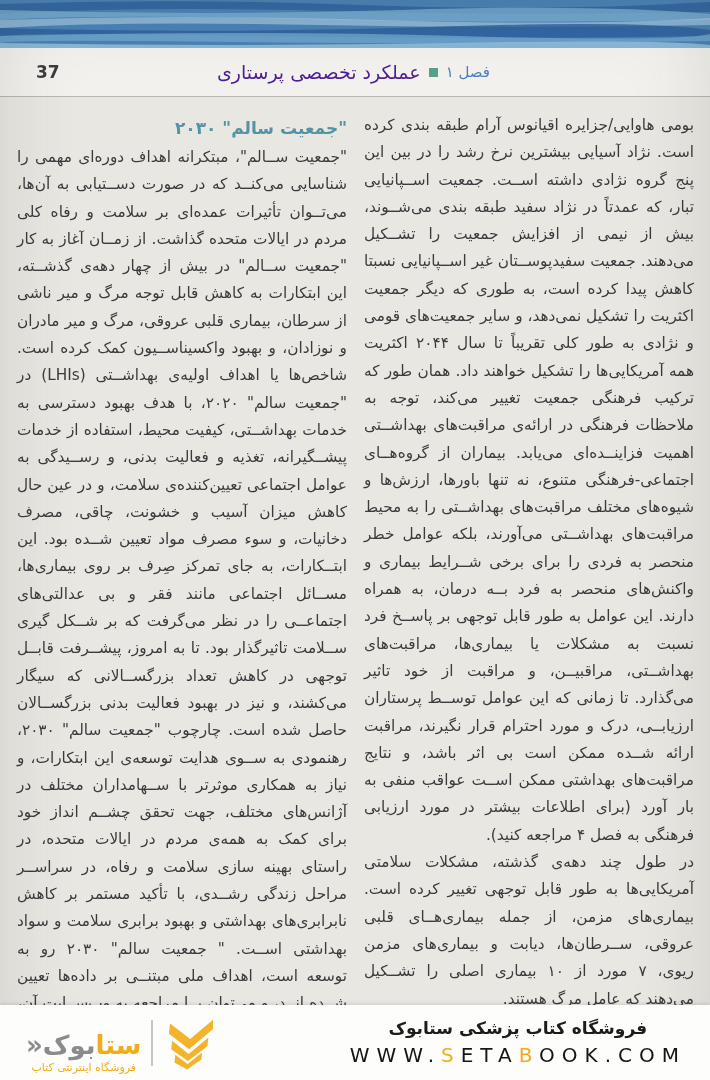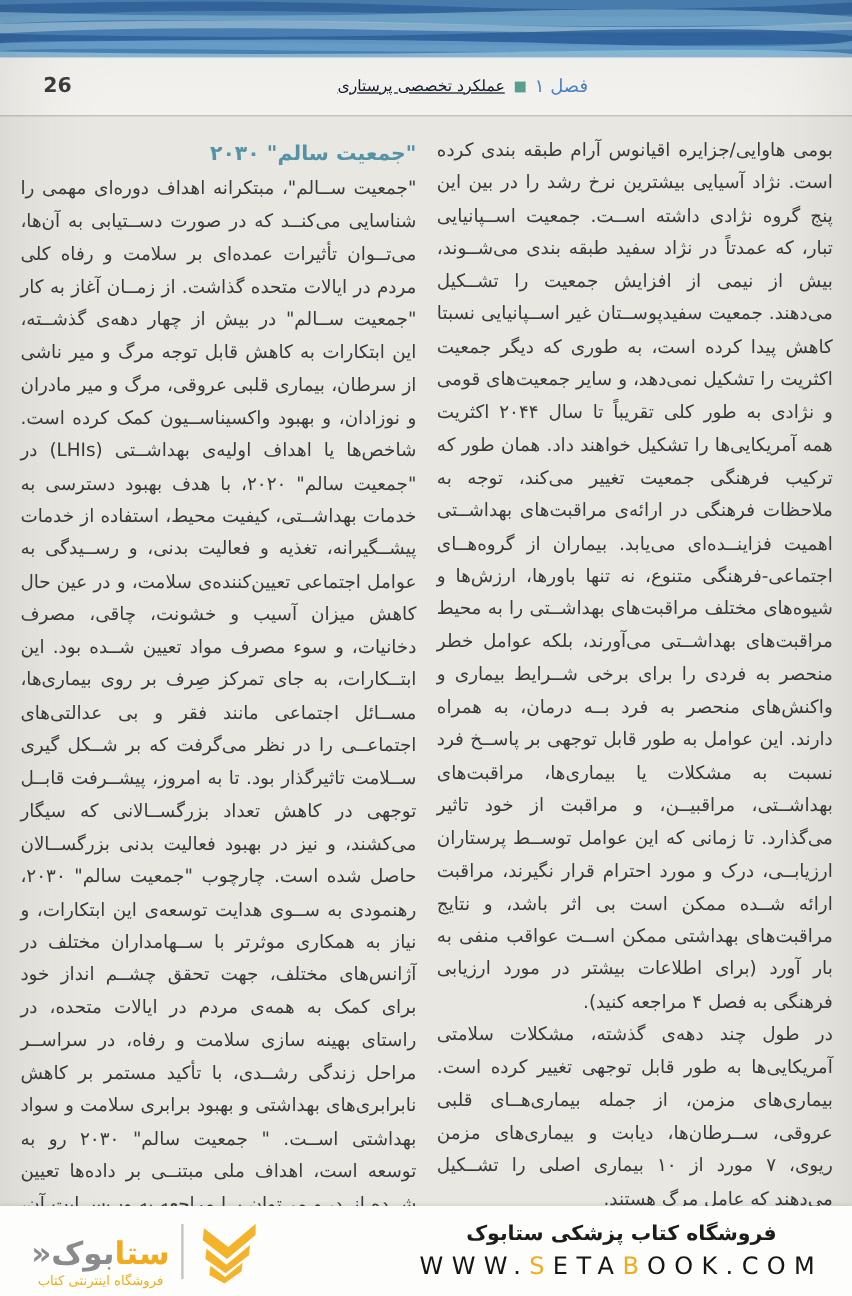--- a/index.html
+++ b/index.html
@@ -14,21 +14,21 @@
   .banner svg{display:block;width:710px;height:48px;}
   
   .page-header{
     position:absolute;top:48px;left:0;width:710px;height:49px;
     background:#f2f1ed;border-bottom:1px solid #b9b6b0;
     box-sizing:border-box;display:flex;align-items:center;direction:rtl;
   }
   .header-group{display:flex;align-items:center;gap:8px;margin-right:220px;}
   .chapter-label{color:var(--chapter_blue,#4a7fc1);font-size:15px;}
   .chapter-square{width:9px;height:9px;background:var(--square_teal,#56a08d);display:inline-block;}
-  .chapter-title{color:#0f172a;font-size:13px;text-decoration:underline;}
+  .chapter-title{color:#4c1d95;font-size:19px;}
   .page-number{margin-right:auto;margin-left:36px;color:#3c3c3e;font-size:17px;font-weight:bold;}
   
   .content{
     position:absolute;top:112px;right:16px;left:16px;bottom:76px;
     display:flex;flex-direction:row;gap:17px;direction:rtl;
   }
   .col{width:330px;flex:0 0 330px;}
   .col p{
     margin:0;color:#3b3b3d;font-size:15.3px;line-height:27.3px;
     text-align:justify;text-justify:inter-word;
@@ -78,21 +78,21 @@
     <path d="M0 43 Q230 47 450 43 T710 45 L710 48 L0 48 Z" fill="#8fbcd9" opacity="0.9"></path>
   </svg>
 </div>
 
 <div class="page-header">
   <div class="header-group">
     <span class="chapter-label">فصل ۱</span>
     <span class="chapter-square"></span>
     <span class="chapter-title">عملکرد تخصصی پرستاری</span>
   </div>
-  <span class="page-number">26</span>
+  <span class="page-number">37</span>
 </div>
 
 <div class="content">
 
   <div class="col">
     <p>بومی هاوایی/جزایره اقیانوس آرام طبقه بندی کرده است. نژاد آسیایی بیشترین نرخ رشد را در بین این پنج گروه نژادی داشته اســت. جمعیت اســپانیایی تبار، که عمدتاً در نژاد سفید طبقه بندی می‌شــوند، بیش از نیمی از افزایش جمعیت را تشــکیل می‌دهند. جمعیت سفیدپوســتان غیر اســپانیایی نسبتا کاهش پیدا کرده است، به طوری که دیگر جمعیت اکثریت را تشکیل نمی‌دهد، و سایر جمعیت‌های قومی و نژادی به طور کلی تقریباً تا سال ۲۰۴۴ اکثریت همه آمریکایی‌ها را تشکیل خواهند داد. همان طور که ترکیب فرهنگی جمعیت تغییر می‌کند، توجه به ملاحظات فرهنگی در ارائه‌ی مراقبت‌های بهداشــتی اهمیت فزاینــده‌ای می‌یابد. بیماران از گروه‌هــای اجتماعی-فرهنگی متنوع، نه تنها باورها، ارزش‌ها و شیوه‌های مختلف مراقبت‌های بهداشــتی را به محیط مراقبت‌های بهداشــتی می‌آورند، بلکه عوامل خطر منحصر به فردی را برای برخی شــرایط بیماری و واکنش‌های منحصر به فرد بــه درمان، به همراه دارند. این عوامل به طور قابل توجهی بر پاســخ فرد نسبت به مشکلات یا بیماری‌ها، مراقبت‌های بهداشــتی، مراقبیــن، و مراقبت از خود تاثیر می‌گذارد. تا زمانی که این عوامل توســط پرستاران ارزیابــی، درک و مورد احترام قرار نگیرند، مراقبت ارائه شــده ممکن است بی اثر باشد، و نتایج مراقبت‌های بهداشتی ممکن اســت عواقب منفی به بار آورد (برای اطلاعات بیشتر در مورد ارزیابی فرهنگی به فصل ۴ مراجعه کنید).</p>
     <p>در طول چند دهه‌ی گذشته، مشکلات سلامتی آمریکایی‌ها به طور قابل توجهی تغییر کرده است. بیماری‌های مزمن، از جمله بیماری‌هــای قلبی عروقی، ســرطان‌ها، دیابت و بیماری‌های مزمن ریوی، ۷ مورد از ۱۰ بیماری اصلی را تشــکیل می‌دهند که عامل مرگ هستند.</p>
     <p>تقریبا نیمی از بزرگســالان، با تشــخیص یک بیماری مزمن زندگی می‌کنند. ۶۰ میلیون نفــر نیز گرفتار دو یا چند بیماری هســتند. اســتفاده از تنباکو، (به عنوان مثال، الکل، داروهای غیرقانونی)، فعالیت بدنی ضعیف، و عادات تغذیه‌ای نادرست و چاقی، به نگرانی‌های اصلی سلامت تبدیل شده اند.</p>
 
   </div>

